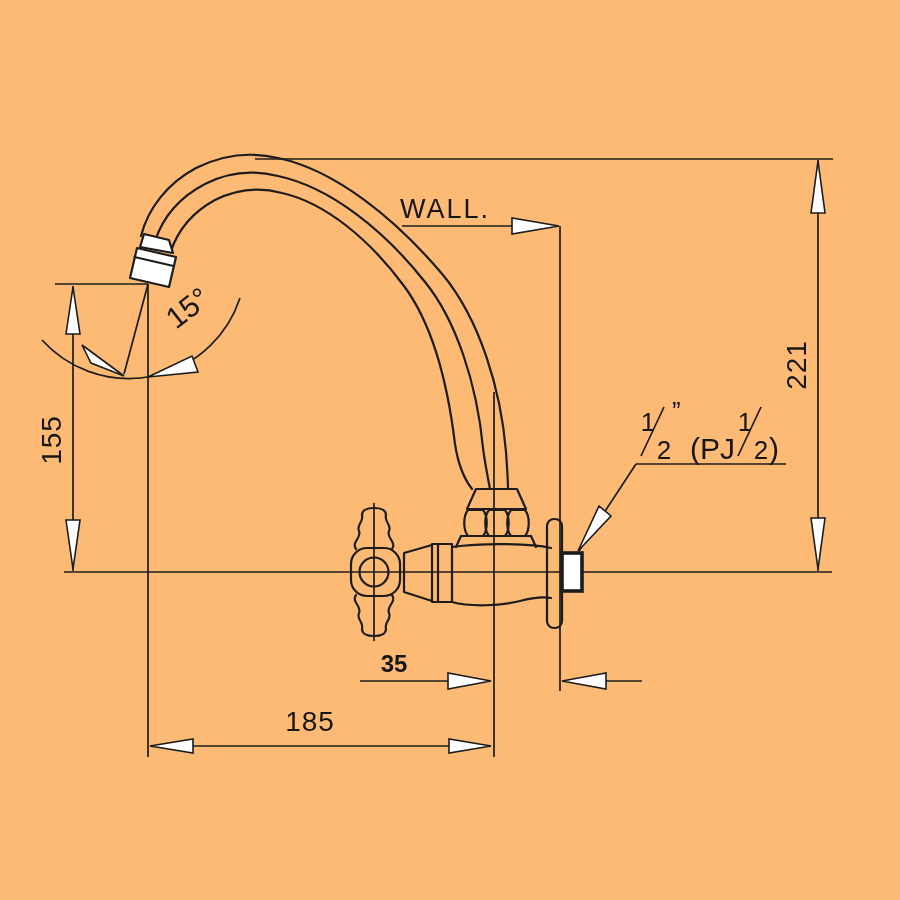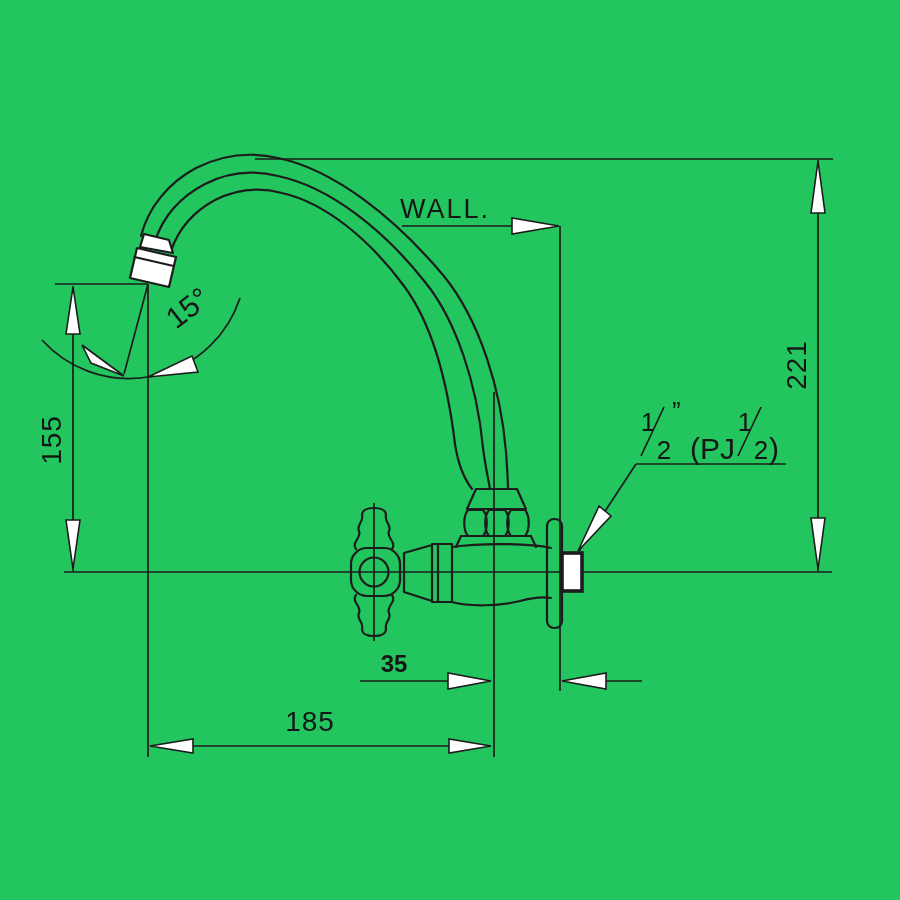--- a/index.html
+++ b/index.html
@@ -1,16 +1,16 @@
 <!DOCTYPE html>
 <html><head>
 <meta charset="utf-8">
 <style>
   html,body{margin:0;padding:0;background:#fff;}
-  .canvas{width:900px;height:900px;background:#22c55e;position:relative;overflow:hidden;}
+  .canvas{width:900px;height:900px;background:#fdba74;position:relative;overflow:hidden;}
   svg{display:block;}
   .ol{fill:none;stroke:#1c1c1c;stroke-width:2.2;stroke-linejoin:round;stroke-linecap:round;}
   .olf{fill:#ffffff;stroke:#1c1c1c;stroke-width:2.2;stroke-linejoin:round;}
   .dl{fill:none;stroke:#1c1c1c;stroke-width:1.7;stroke-linecap:butt;}
   .thk{fill:#ffffff;stroke:#1c1c1c;stroke-width:3.6;stroke-linejoin:miter;}
   .ar{fill:#ffffff;stroke:#1c1c1c;stroke-width:1.6;stroke-linejoin:miter;}
   .t{fill:#161616;font-family:"Liberation Sans","DejaVu Sans",sans-serif;}
   .t28{font-size:28px;letter-spacing:1px;}
   .t27{font-size:27px;letter-spacing:2px;}
   .t30{font-size:30px;}

